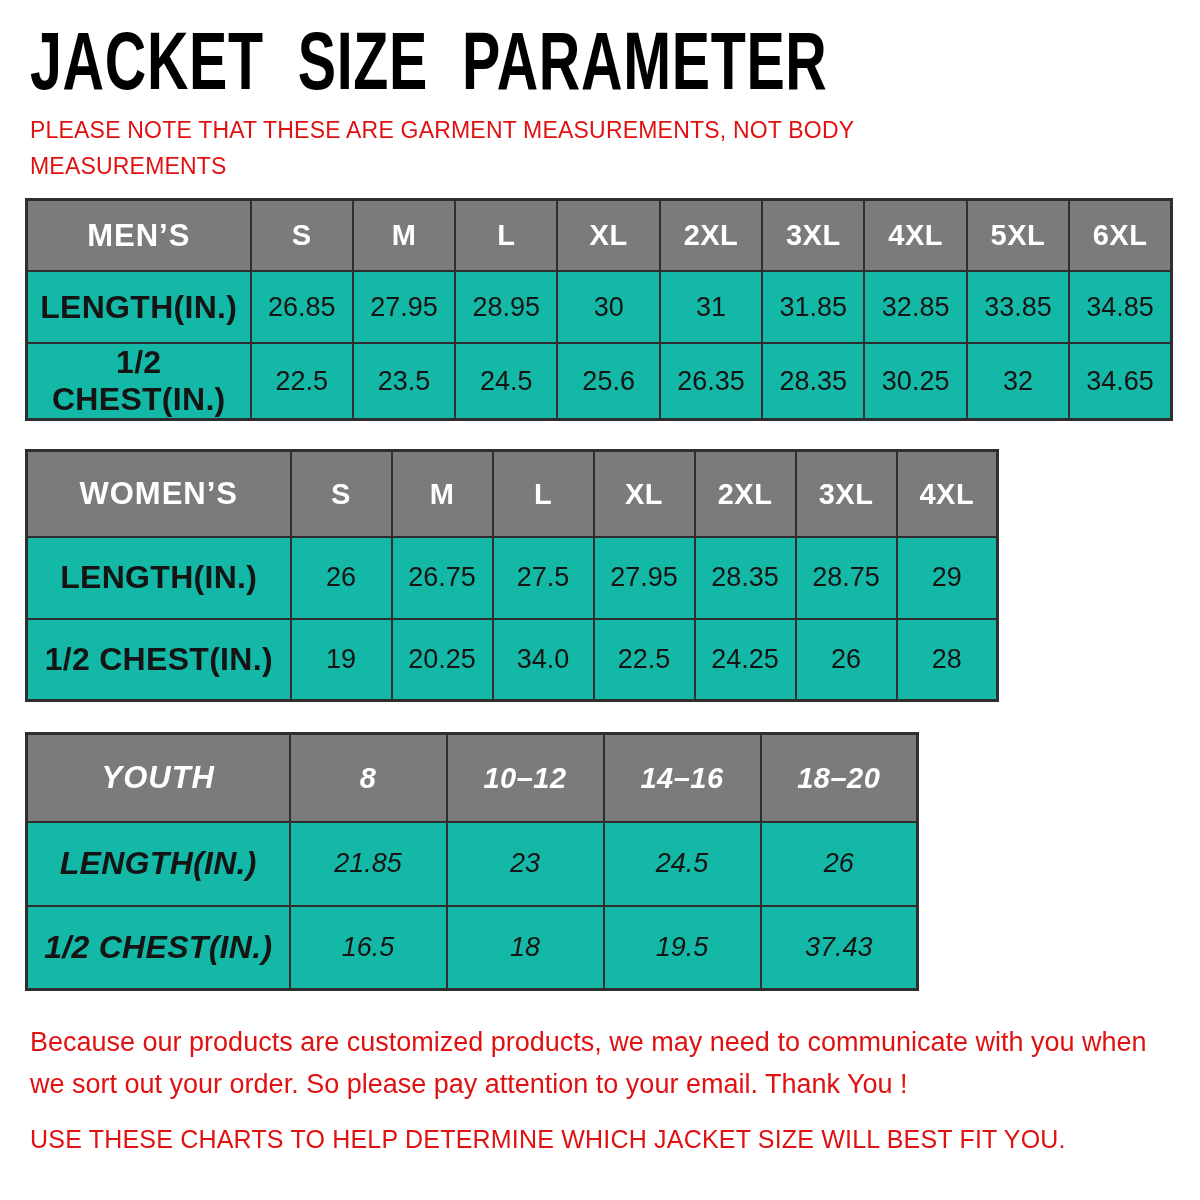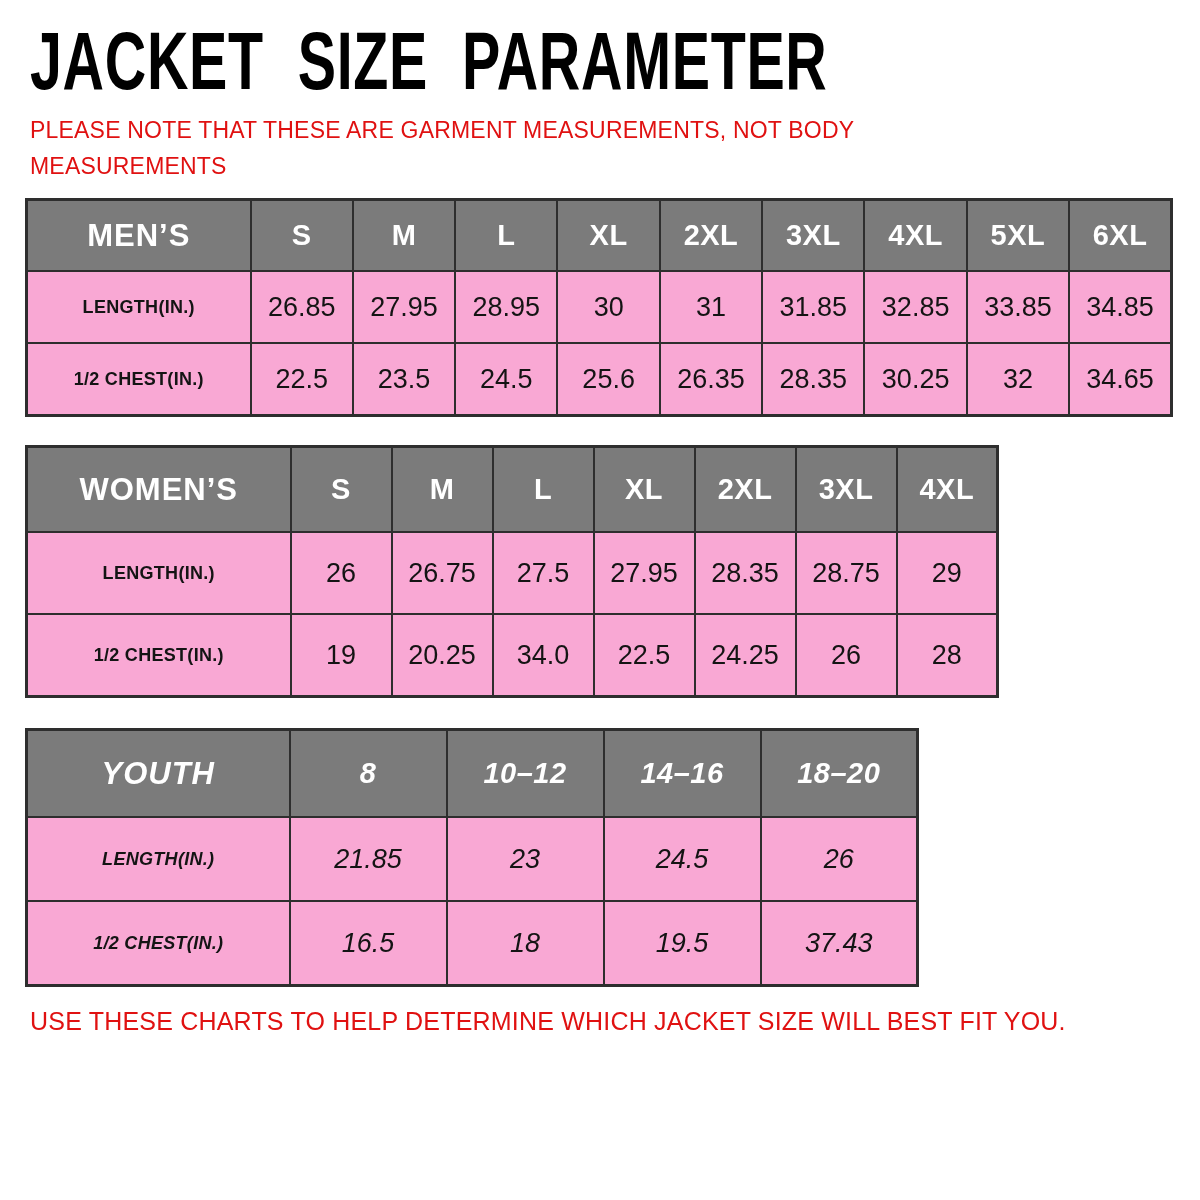--- a/index.html
+++ b/index.html
@@ -33,21 +33,21 @@
     line-height: 36px;
     font-weight: 400;
     letter-spacing: 0.2px;
   }
 
   table.size-table {
     border-collapse: collapse;
     table-layout: fixed;
     margin-left: 25px;
     border: 3px solid #2e2e2e;
-    background: #f9a8d4;
+    background: #14b8a6;
   }
   .size-table th, .size-table td {
     border: 2px solid #2e2e2e;
     text-align: center;
     vertical-align: middle;
     padding: 0;
     overflow: hidden;
   }
   .size-table thead th {
     background: #7b7b7b;
@@ -55,21 +55,21 @@
     font-weight: 700;
     font-size: 29px;
     letter-spacing: 0.5px;
   }
   .size-table thead th.group-label {
     font-size: 31px;
     letter-spacing: 1px;
   }
   .size-table td.row-label {
     font-weight: 700;
-    font-size: 18px;
+    font-size: 32px;
     letter-spacing: 0.3px;
   }
   .size-table td.value {
     font-weight: 400;
     font-size: 27px;
   }
 
   
   table.mens { width: 1148px; margin-top: 14px; }
   table.mens col.label { width: 224px; }
@@ -241,14 +241,15 @@
             <td class="row-label">1/2 CHEST(IN.)</td>
             <td class="value">16.5</td>
             <td class="value">18</td>
             <td class="value">19.5</td>
             <td class="value">37.43</td>
           </tr>
         </tbody>
       </table>
     </div>
 
+  <p class="footer-para custom-note">Because our products are customized products, we may need to communicate with you when we sort out your order. So please pay attention to your email. Thank You !</p>
   <p class="footer-para fit-note">USE THESE CHARTS TO HELP DETERMINE WHICH JACKET SIZE WILL BEST FIT YOU.</p>
 </div>
 
 </body></html>

